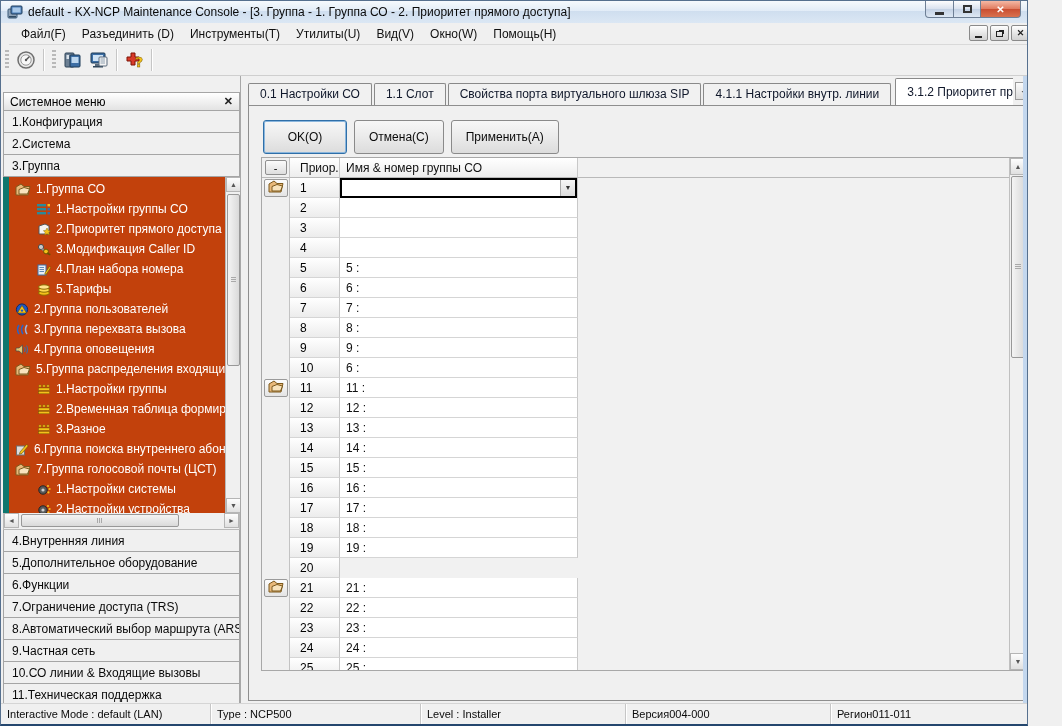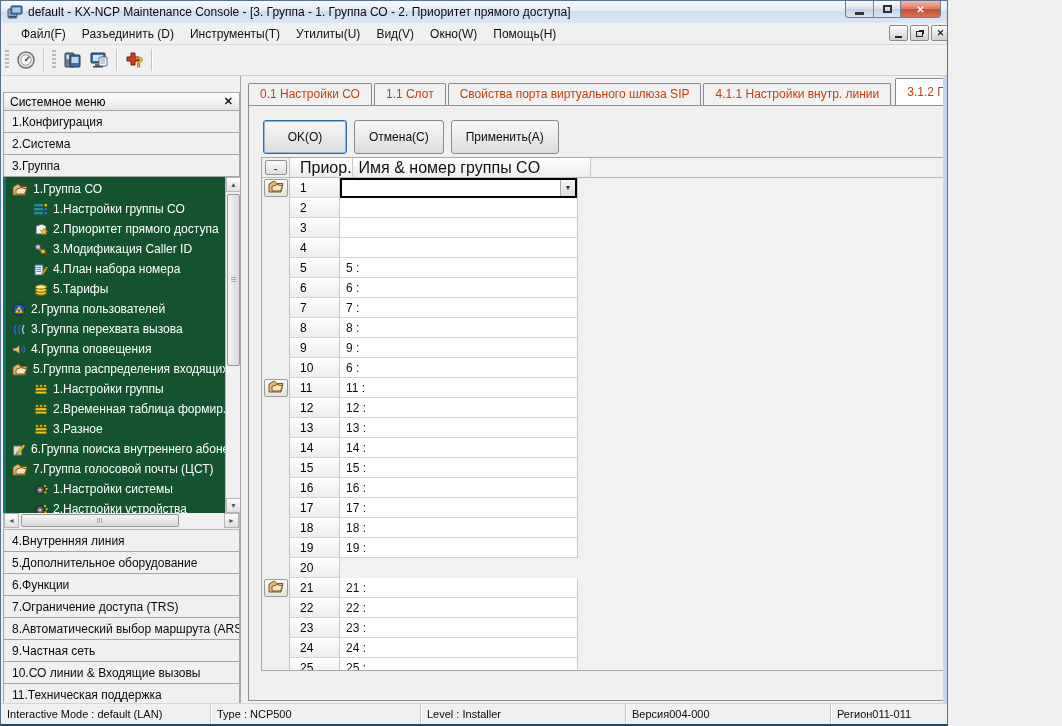--- a/index.html
+++ b/index.html
@@ -1,18 +1,18 @@
 <!DOCTYPE html>
 <html><head>
 <meta charset="utf-8">
 <style>
   * { box-sizing: border-box; margin: 0; padding: 0; }
   html,body { width:1062px; height:726px; }
   body { font-family:"Liberation Sans", sans-serif; background:#f0f0f0; position:relative; }
-  .window { position:absolute; left:0; top:0; width:948px; height:726px; background:#f0f0f0;
+  .window { position:absolute; left:0; top:0; width:1028px; height:726px; background:#f0f0f0;
             border:1px solid #56708e; border-bottom:2px solid #24466e; overflow:hidden; }
 
   
   .titlebar { position:absolute; left:0; top:0; width:100%; height:22px;
     background:linear-gradient(#f6fafd,#e2ecf7 45%,#cfdeef 46%,#dbe7f4); display:flex; align-items:center; }
   .titlebar .app-icon { width:16px; height:14px; margin:0 5px 0 6px; }
   .titlebar .title-text { font-size:12px; color:#0a0a0a; white-space:nowrap; }
   .win-controls { position:absolute; right:6px; top:0; display:flex; }
   .win-btn { height:17px; border:1px solid #6e7f95; border-top:none; display:flex; align-items:center; justify-content:center;
     background:linear-gradient(#fdfdfd,#d8e1ee 50%,#c3d1e4 51%,#dde7f3); margin-left:-1px; }
@@ -43,21 +43,21 @@
   .tb-btn { width:26px; height:26px; display:flex; align-items:center; justify-content:center; }
 
   
   .sidebar { position:absolute; left:2px; top:75px; width:238px; height:630px; background:#f0f0f0;
     border-right:1px solid #a8a8a8; display:flex; flex-direction:column; }
   .sb-header { height:19px; background:linear-gradient(#ffffff,#e3e3e3); border:1px solid #a5a5a5;
     display:flex; align-items:center; justify-content:space-between; padding:0 6px; font-size:12px;margin-top:16px; }
   .sb-close { font-size:11px; font-weight:bold; color:#222; }
   .acc-item { height:23px; background:#f0f0f0; border:1px solid #a5a5a5; margin-top:-1px;
     display:flex; align-items:center; padding-left:8px; font-size:12px; color:#0a0a0a; white-space:nowrap; overflow:hidden; }
-  .tree { flex:1 1 auto; background:#14532d; position:relative; overflow:hidden; border-left:3px solid #0f766e; }
+  .tree { flex:1 1 auto; background:#c2410c; position:relative; overflow:hidden; border-left:6px solid #0f766e; }
   .tree-inner { position:absolute; left:0; top:2px; right:15px; bottom:0; overflow:hidden; }
   .tree-item { height:20px; display:flex; align-items:center; color:#ffffff; font-size:12px; white-space:nowrap; overflow:hidden; }
   .tree-item.lvl0 { padding-left:6px; }
   .tree-item.lvl1 { padding-left:28px; }
   .tree-item .ticon { margin-right:5px; flex:0 0 auto; display:flex; }
   
   .sbv { position:absolute; right:0; top:0; bottom:0; width:15px; background:#f0f0f0; border-left:1px solid #b9b9b9; }
   .sb-arrow { position:absolute; left:0; width:15px; height:15px; background:linear-gradient(#fdfdfd,#e0e0e0);
     border:1px solid #b5b5b5; color:#555; font-size:7px; display:flex; align-items:center; justify-content:center; }
   .sb-thumb { position:absolute; left:1px; width:13px; background:linear-gradient(90deg,#f4f4f4,#dadada); border:1px solid #989898; border-radius:2px; }
@@ -67,21 +67,21 @@
   .hsb-arrow { position:absolute; top:0; width:15px; height:15px; background:linear-gradient(#fdfdfd,#e0e0e0);
     border:1px solid #b5b5b5; color:#555; font-size:7px; display:flex; align-items:center; justify-content:center; }
   .hsb-thumb { position:absolute; top:1px; height:13px; background:linear-gradient(#f4f4f4,#dadada); border:1px solid #989898; border-radius:2px; }
   .hsb-thumb::after { content:""; position:absolute; top:3px; bottom:3px; left:50%; width:5px; margin-left:-3px;
     background:repeating-linear-gradient(90deg,#a9a9a9 0 1px, transparent 1px 2px); }
 
   
   .content { position:absolute; left:247px; top:75px; width:807px; height:630px; }
   .edge-strip { position:absolute; right:0px; top:75px; width:4px; height:630px; background:#c3d7ee; }
   .tabstrip { position:absolute; left:0; top:2px; right:42px; height:27px; display:flex; align-items:flex-end; overflow:hidden; }
-  .tab { flex:0 0 auto; height:22px; line-height:21px; padding:0 11px; font-size:12px; color:#c2410c;
+  .tab { flex:0 0 auto; height:22px; line-height:21px; padding:0 11px; font-size:12px; color:#0f172a;
     background:#f1f1f1; border:1px solid #898989; border-bottom:none; border-radius:2px 2px 0 0; margin-right:2px; white-space:nowrap; }
   .tab.active { height:27px; line-height:26px; background:#ffffff; margin-left:2px; }
   .tab-scroll { position:absolute; right:3px; top:6px; display:flex; gap:1px; }
   .tsb { width:18px; height:18px; border:1px solid #9a9a9a; background:linear-gradient(#fbfbfb,#dcdcdc);
     display:flex; align-items:center; justify-content:center; font-size:8px; color:#333; }
   .tsb.disabled { color:#b5b5b5; }
   .panel { position:absolute; left:0; top:29px; width:806px; height:596px; background:#f0f0f0; border:1px solid #8e8e8e; }
 
   .btn-row { position:absolute; left:14px; top:14px; display:flex; gap:7px; }
   .btn { height:23px; padding:16px 14px; font-size:12px; color:#0a0a0a;
@@ -93,21 +93,21 @@
   .table-wrap { position:absolute; left:12px; top:51px; width:766px; height:514px; border:1px solid #a8a8a8;
     background:#f1f1f1; overflow:hidden; }
   .t-grid { position:absolute; left:0; top:0; right:17px; bottom:0; overflow:hidden; }
   .trow { display:flex; height:20px; }
   .c-gutter { flex:0 0 28px; background:#f0f0f0; border-right:1px solid #c3c3c3; display:flex; align-items:center; justify-content:center; }
   .c-pri { flex:0 0 50px; background:linear-gradient(#ffffff,#ececec); border-right:1px solid #c8c8c8; border-bottom:1px solid #d5d5d5;
     font-size:12px; display:flex; align-items:center; padding-left:10px; }
   .c-val { flex:0 0 238px; background:#ffffff; border-right:1px solid #c8c8c8; border-bottom:1px solid #d5d5d5;
     font-size:12px; display:flex; align-items:center; padding-left:6px; color:#111; }
   .c-fill { flex:1 1 auto; background:#f1f1f1; }
-  .thead .c-pri, .thead .c-val { background:linear-gradient(#ffffff,#ededed); border-bottom:1px solid #b9b9b9; font-size:16px; color:#111; }
+  .thead .c-pri, .thead .c-val { background:linear-gradient(#ffffff,#ededed); border-bottom:1px solid #b9b9b9; font-size:12px; color:#111; }
   .thead .c-gutter { border-bottom:1px solid #b9b9b9; }
   .thead .c-fill { border-bottom:1px solid #b9b9b9; }
   .collapse-btn { width:22px; height:15px; font-size:11px; line-height:12px; background:linear-gradient(#fbfbfb,#dedede);
     border:1px solid #8f8f8f; border-radius:2px; display:flex; align-items:center; justify-content:center; }
   .group-btn { width:24px; height:18px; background:linear-gradient(#fcfcfc,#e4e4e4); border:1px solid #9a9a9a; border-radius:2px;
     display:flex; align-items:center; justify-content:center; }
   .combo { width:100%; height:20px; border:2px solid #000; background:#fff; position:relative; }
   .combo-btn { position:absolute; right:0; top:0; bottom:0; width:15px; background:linear-gradient(#f6f6f6,#dcdcdc);
     border-left:1px solid #aaa; display:flex; align-items:center; justify-content:center; font-size:7px; color:#333; }
   .t-vsb { position:absolute; right:0; top:0; bottom:0; width:17px; background:#f0f0f0; border-left:1px solid #c0c0c0; }

